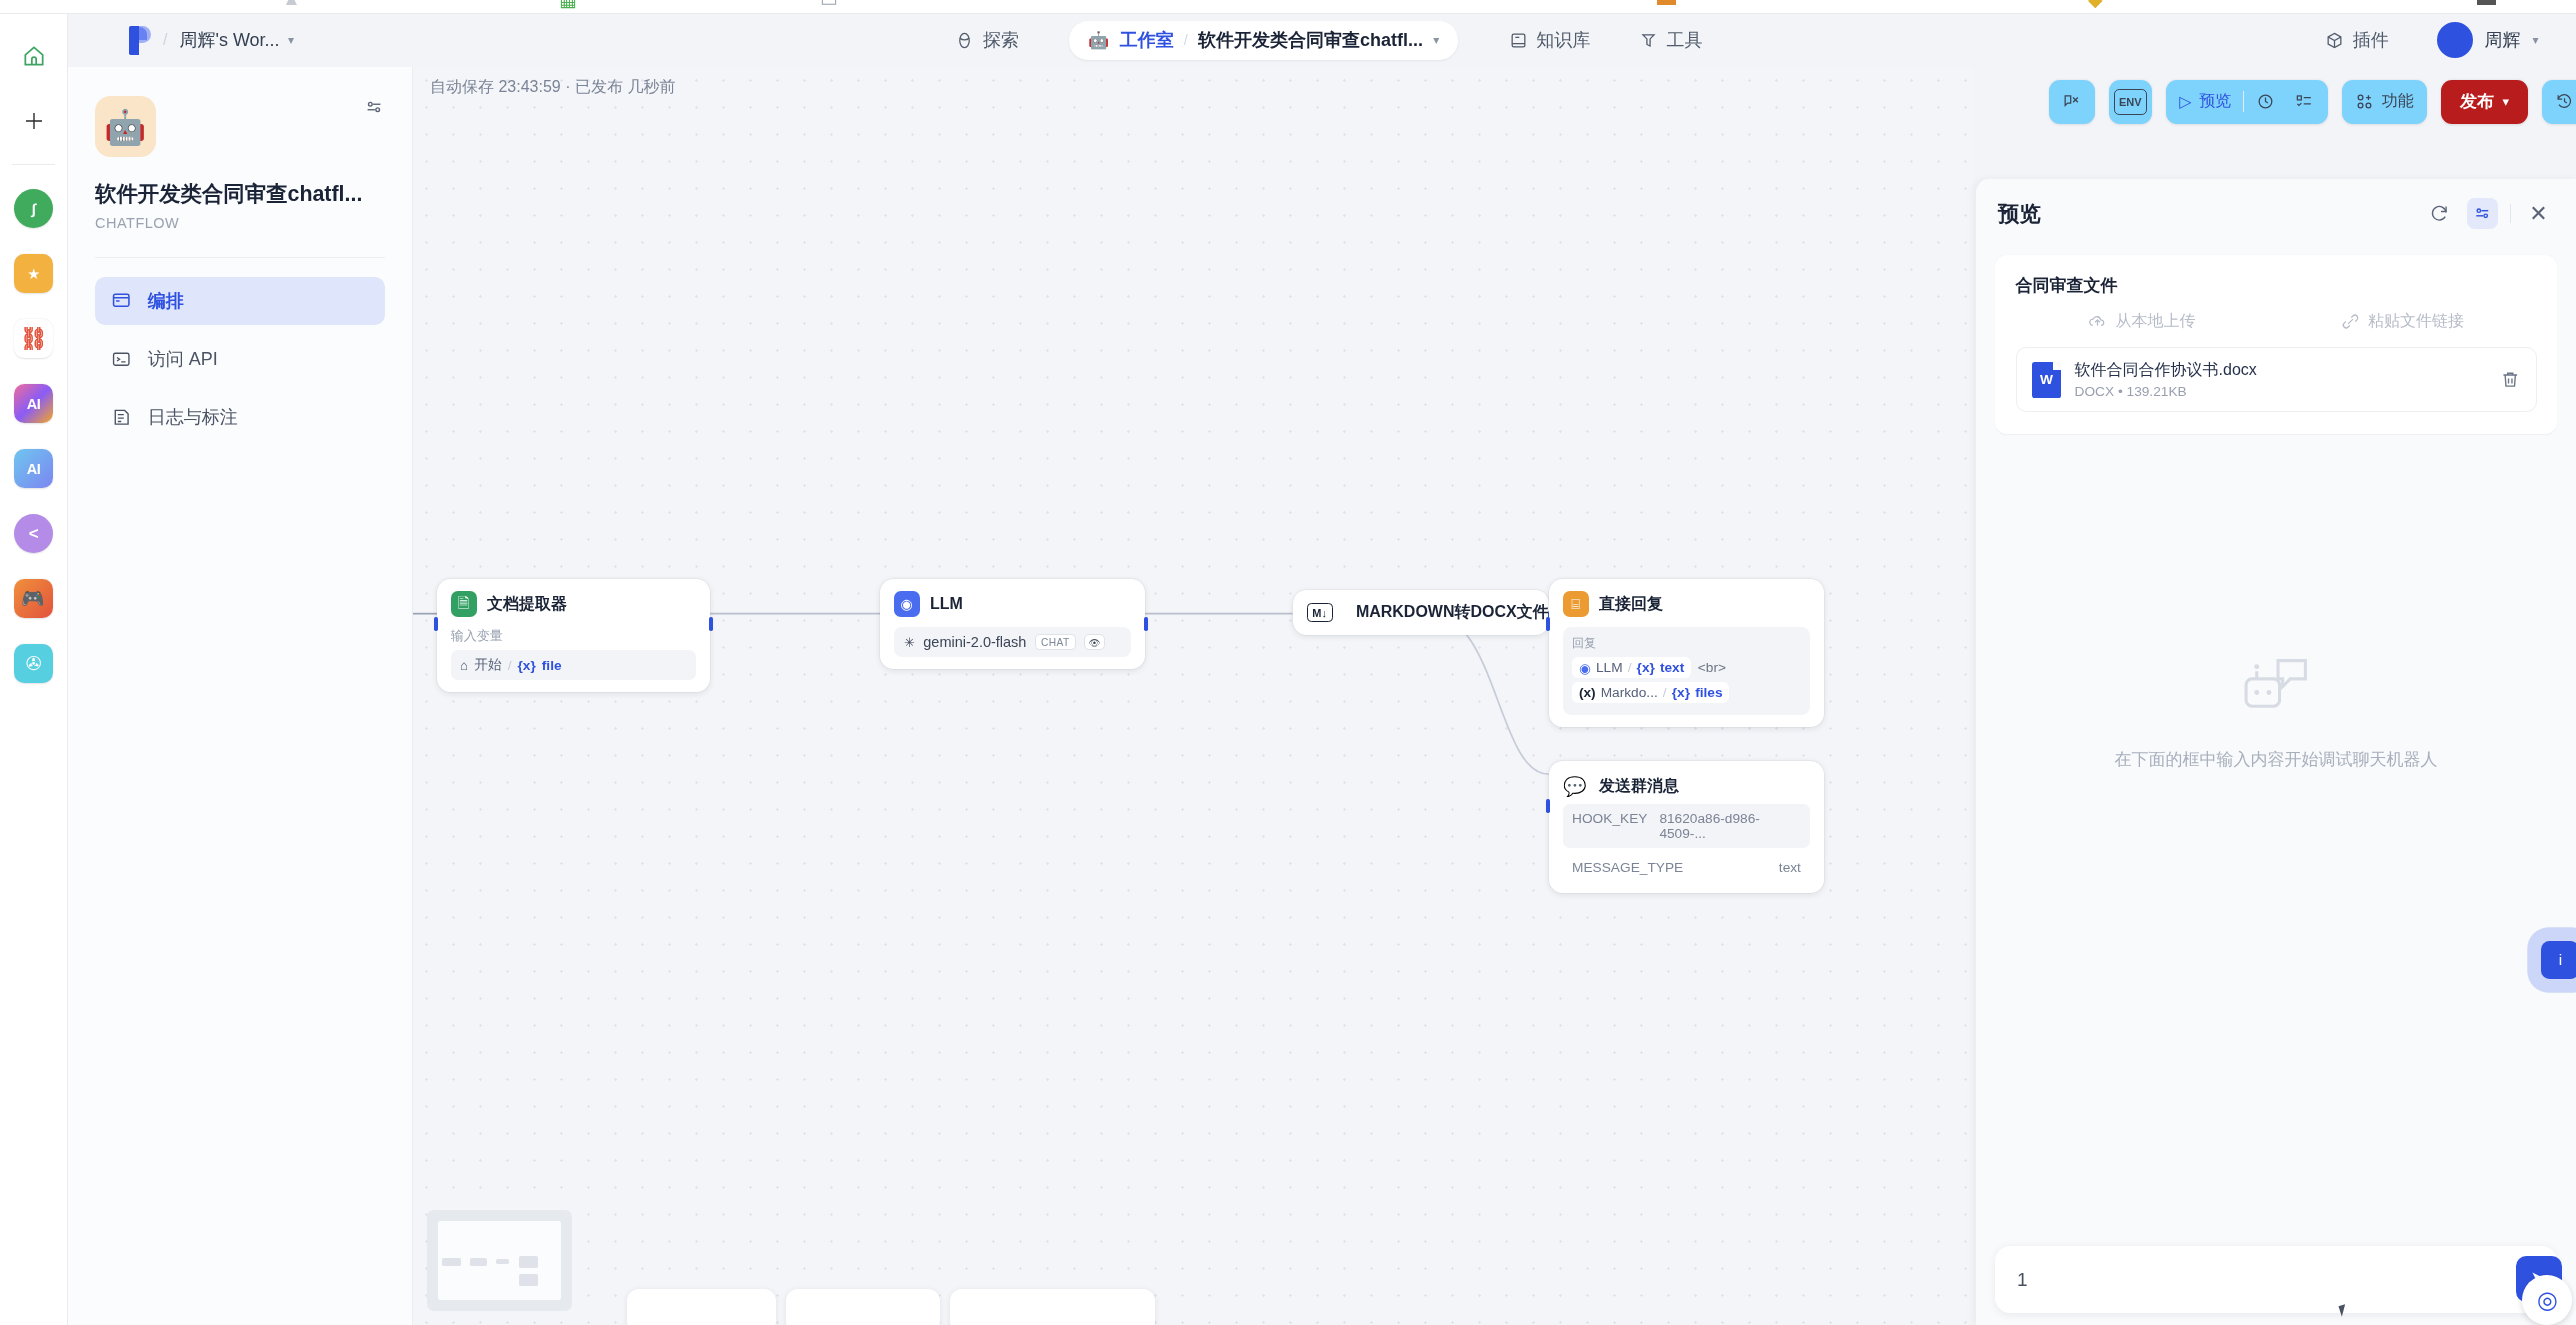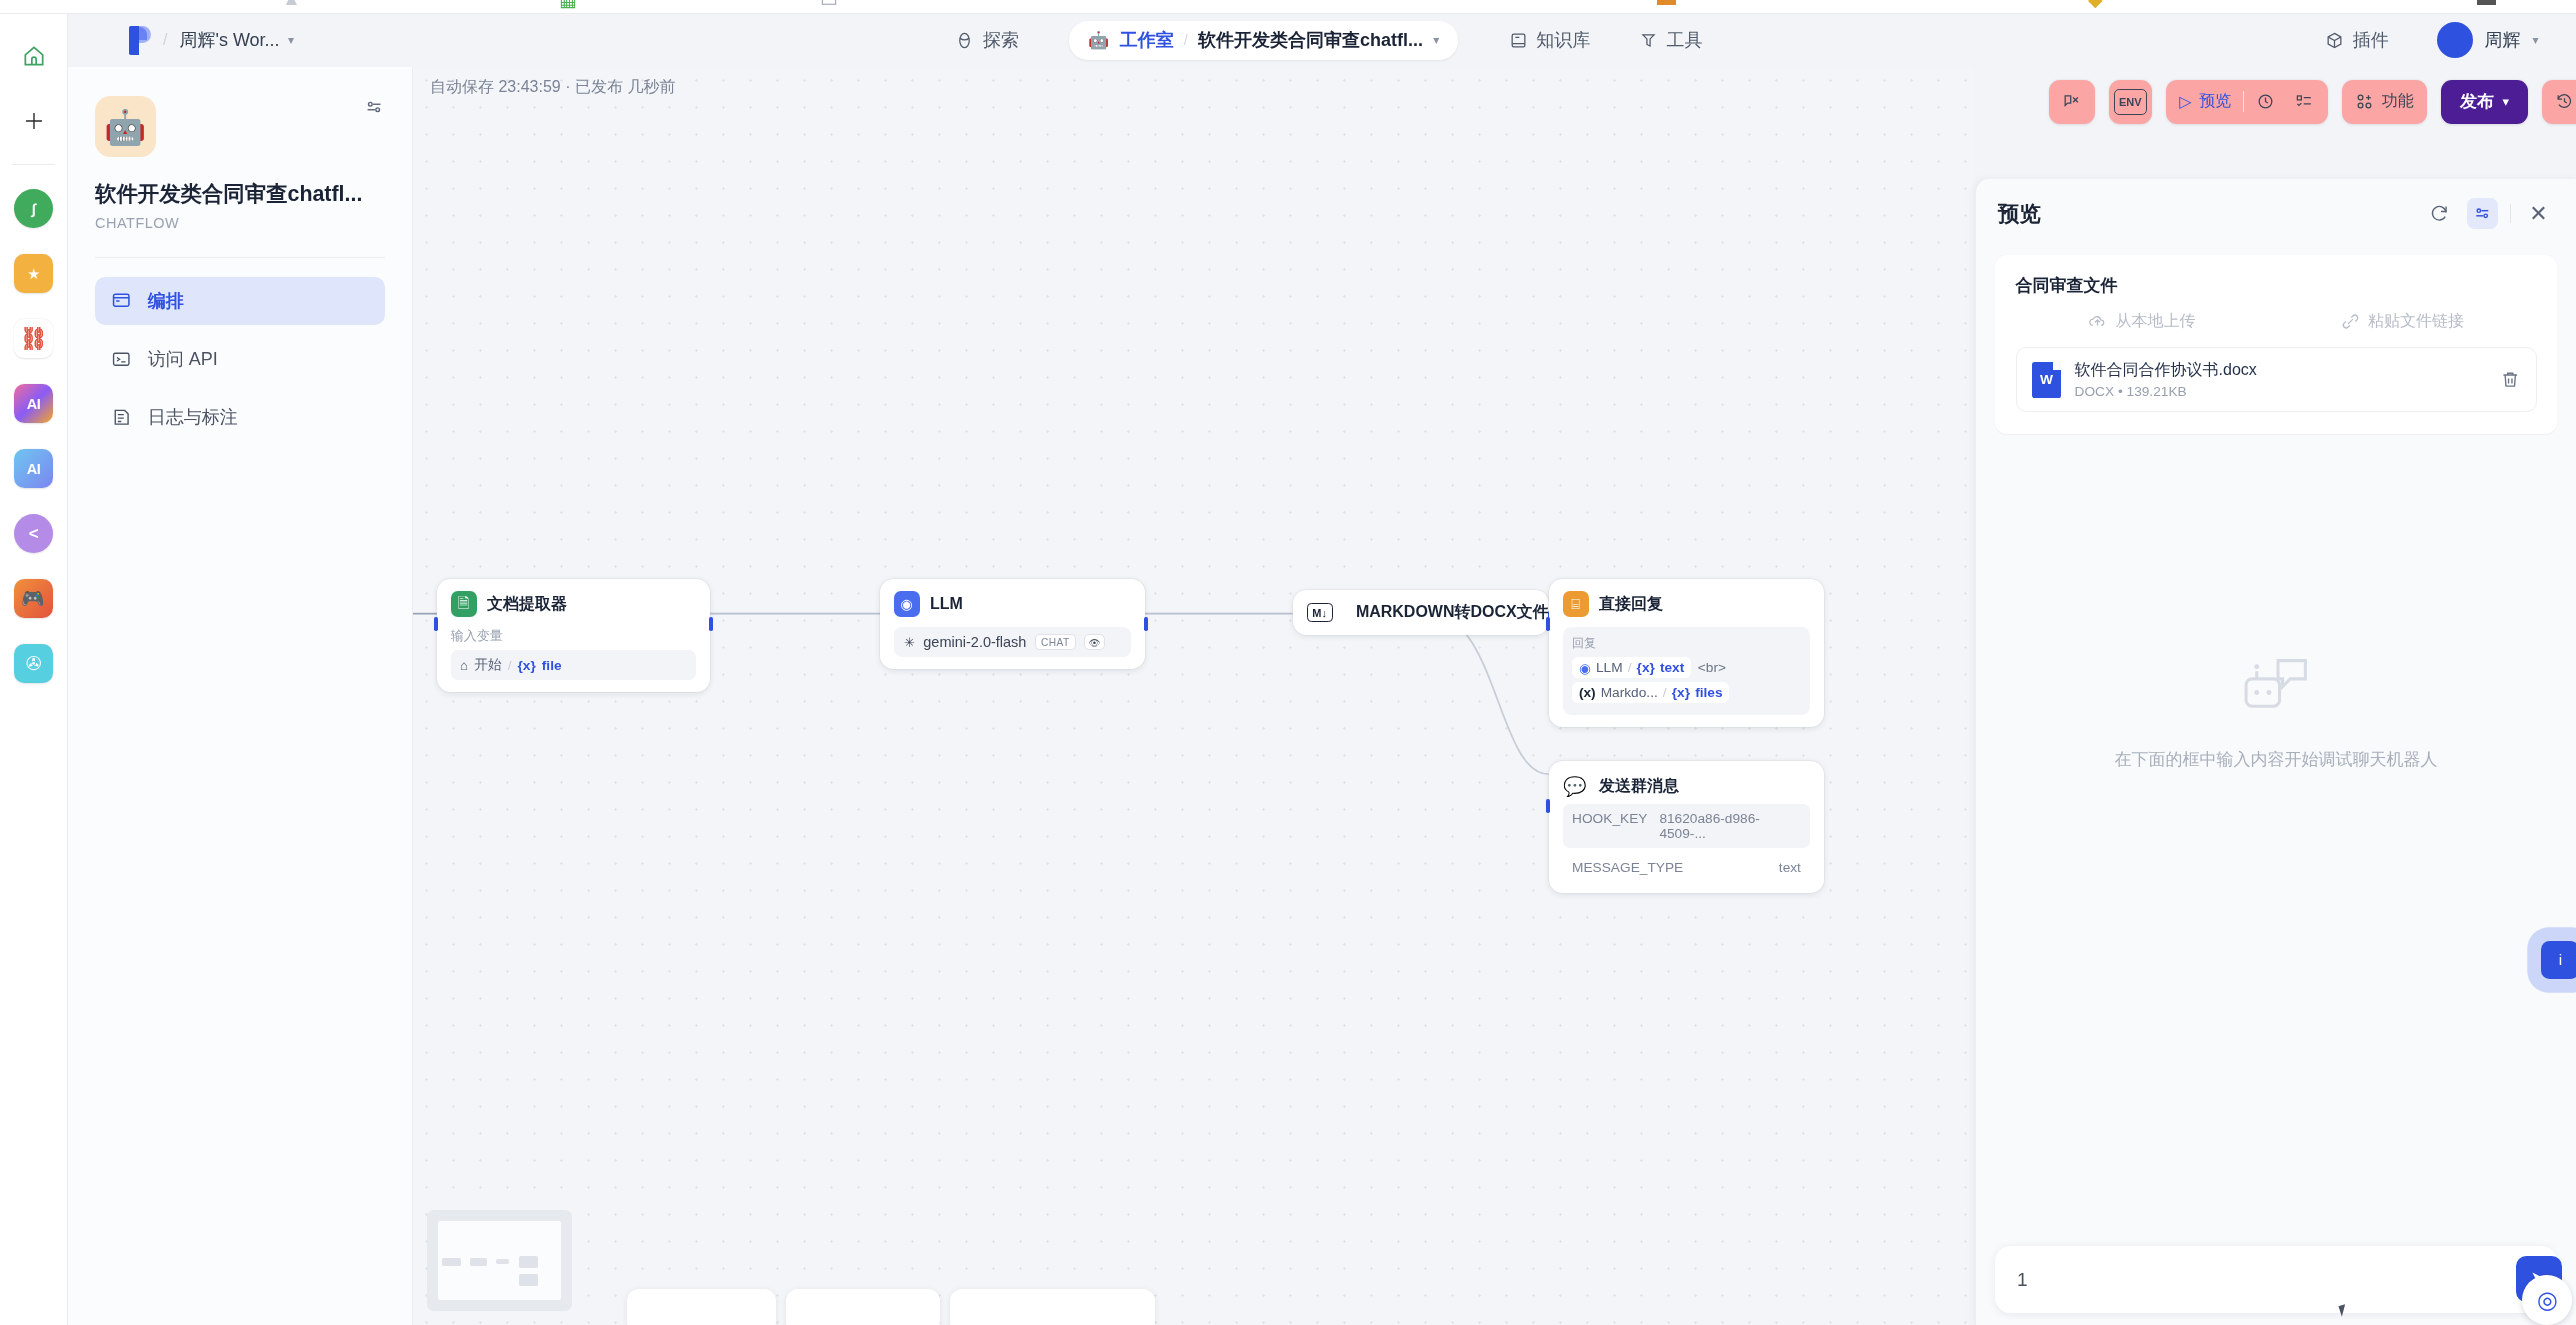--- a/index.html
+++ b/index.html
@@ -184,33 +184,33 @@
     display: flex; gap: 10.2px; align-items: flex-end;
   }
   .bb-group { background: #fff; border-radius: 12px; height: 44px; box-shadow: 0 1.7px 6.8px rgba(16,24,40,.08); }
 
   
   .toolbar {
     position: absolute; right: 0px; top: 75px; height: 53px;
     display: flex; align-items: center; gap: 13.7px; z-index: 5;
   }
   .tb {
-    background: #fca5a5; border-radius: 11px; height: 44px;
+    background: #7dd3fc; border-radius: 11px; height: 44px;
     display: flex; align-items: center; box-shadow: 0 0.9px 2.6px rgba(16,24,40,.10);
     padding: 0 5.1px; gap: 3.4px;
   }
   .tb-btn {
     min-width: 36px; height: 34px; border-radius: 7.7px; padding: 0 8.5px;
     display: flex; align-items: center; justify-content: center; gap: 7.7px;
     font-size: 16px; color: #3c4557; cursor: pointer;
   }
   .tb-btn.blue { color: #2f51e0; }
   .tb-div { width: 0.9px; height: 20.5px; background: #e7e9ee; }
   .tb-publish {
-    background: #4c1d95; color: #fff; border-radius: 11px; height: 44px;
+    background: #b91c1c; color: #fff; border-radius: 11px; height: 44px;
     padding: 0 19px; display: flex; align-items: center; gap: 8.5px;
     font-size: 17px; font-weight: 600; cursor: pointer;
     box-shadow: 0 0.9px 2.6px rgba(16,24,40,.12);
     justify-content: flex-end;
   }
 
   
   .preview {
     position: absolute; right: 0; top: 179px; width: 601px; height: 1146px;
     background: #f8fafc; border-left: 0.9px solid #eceef2;

